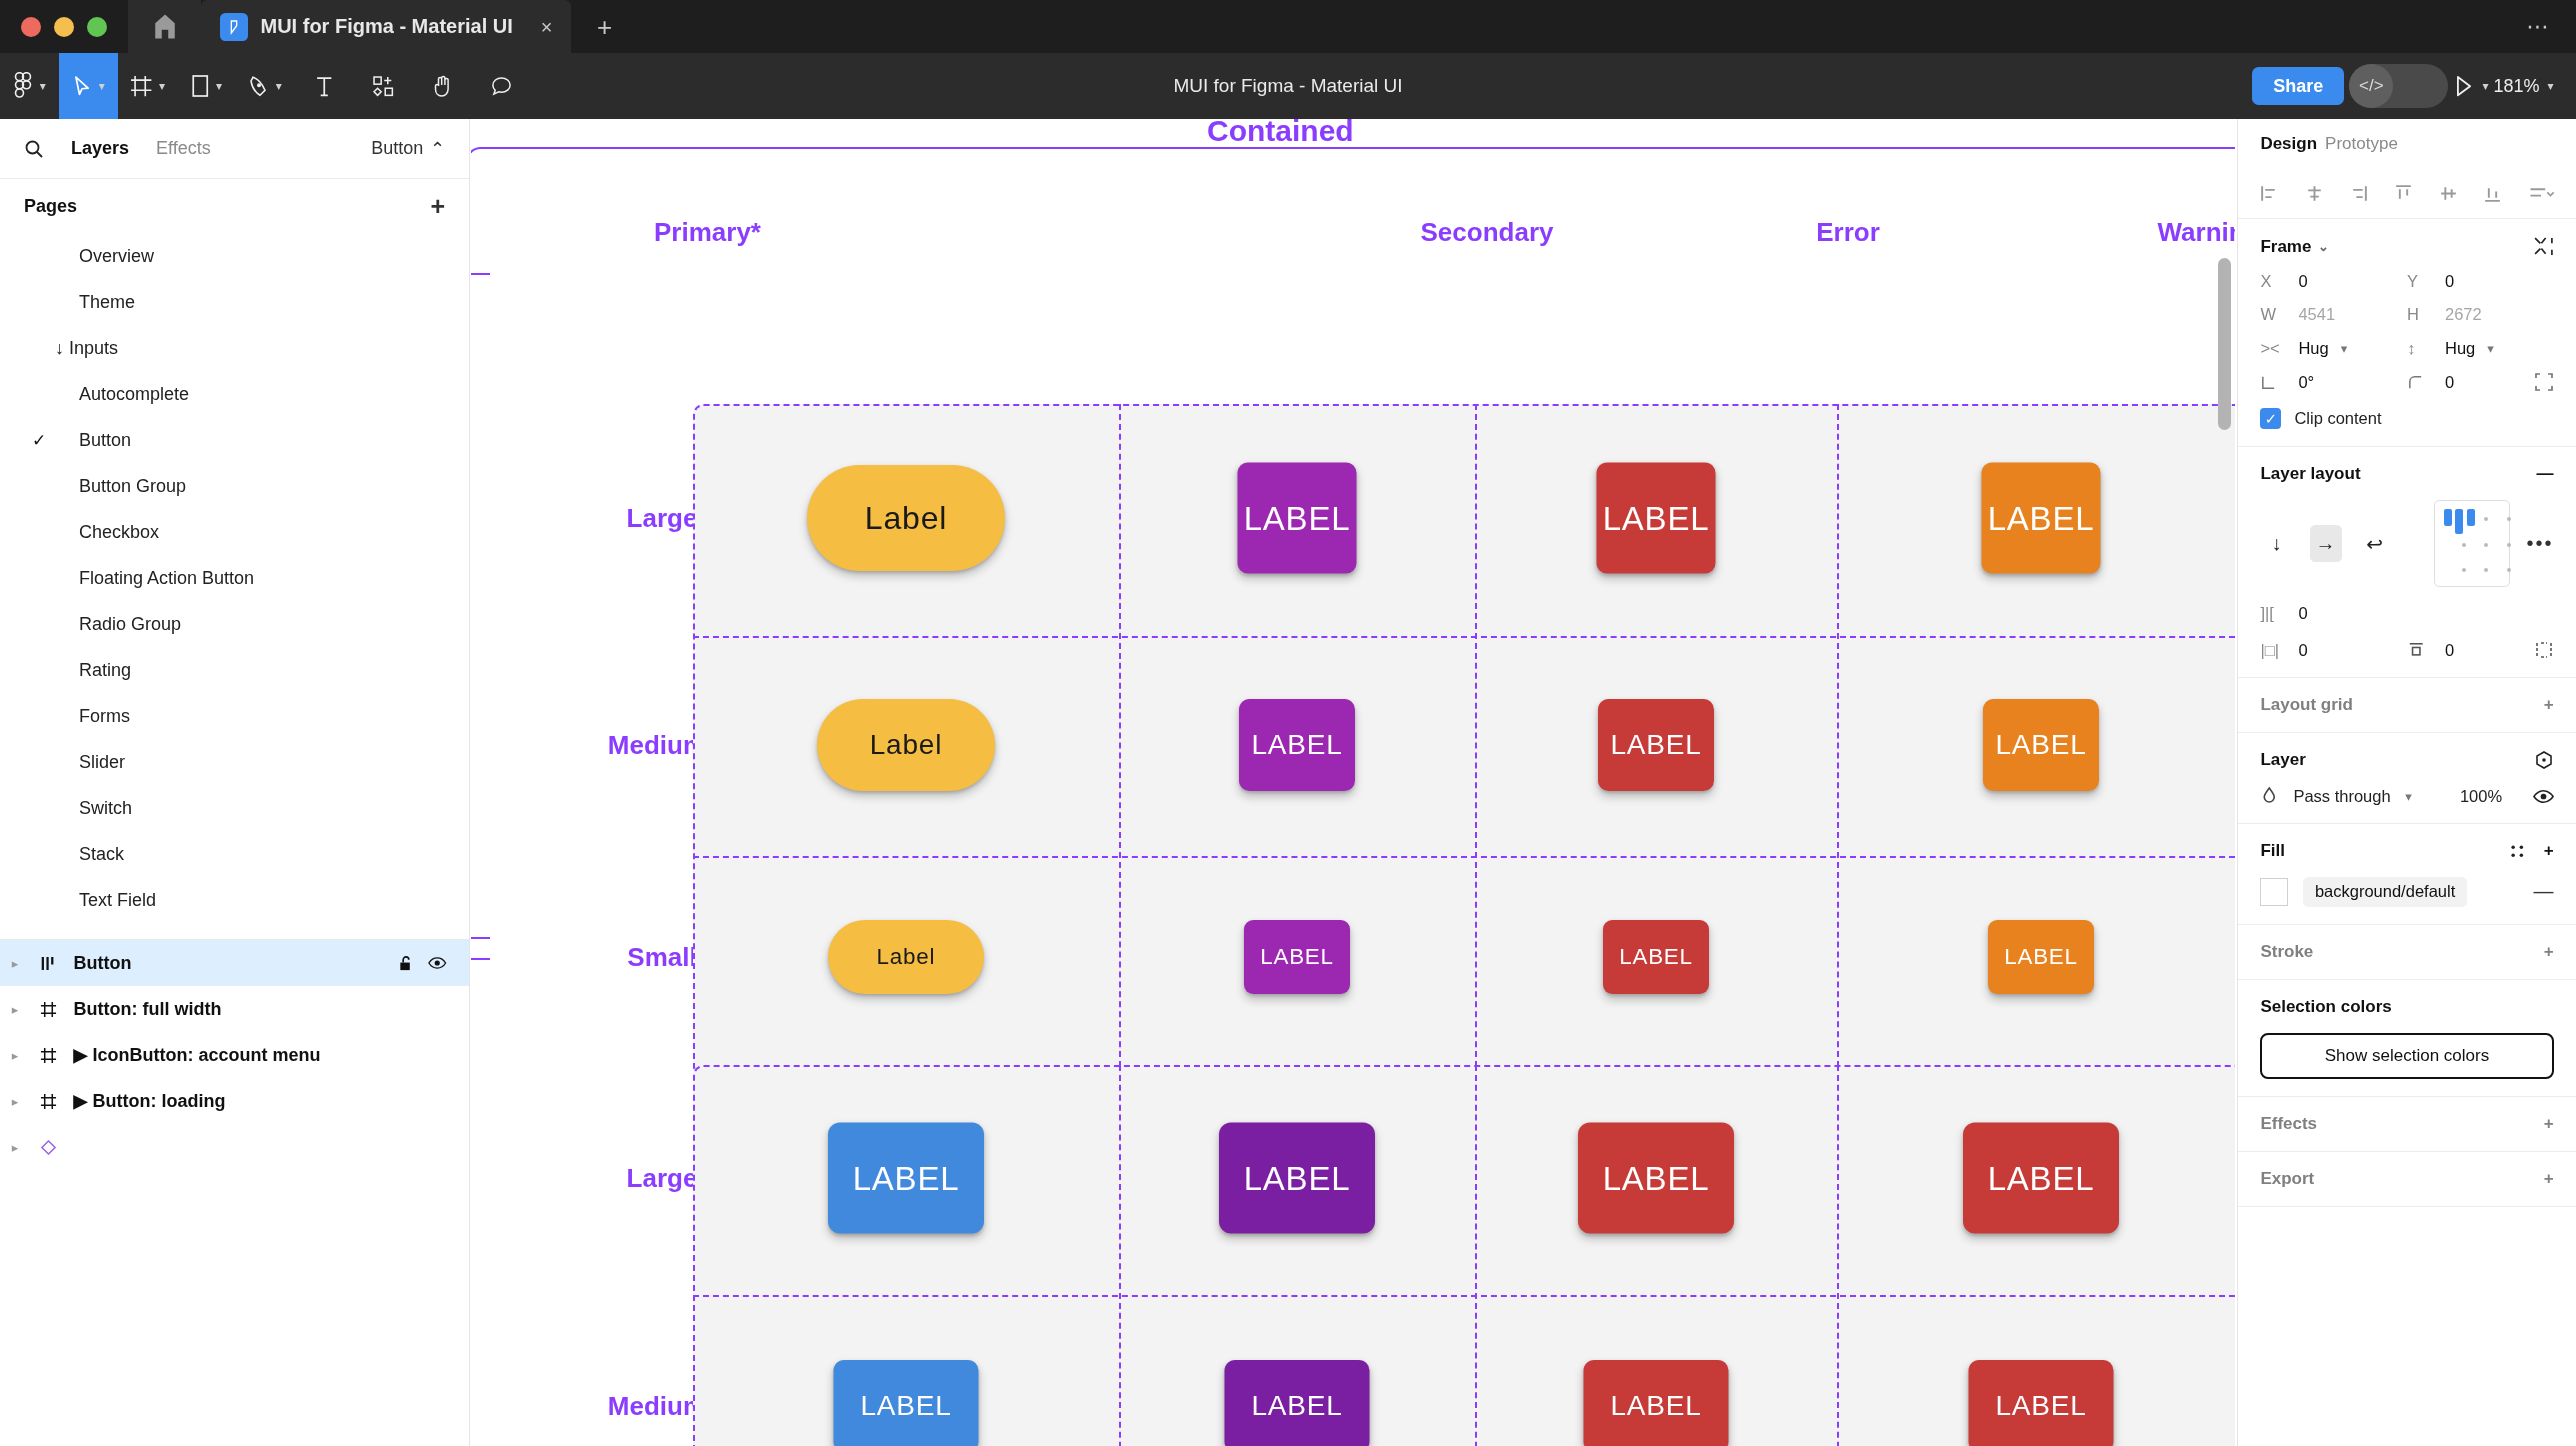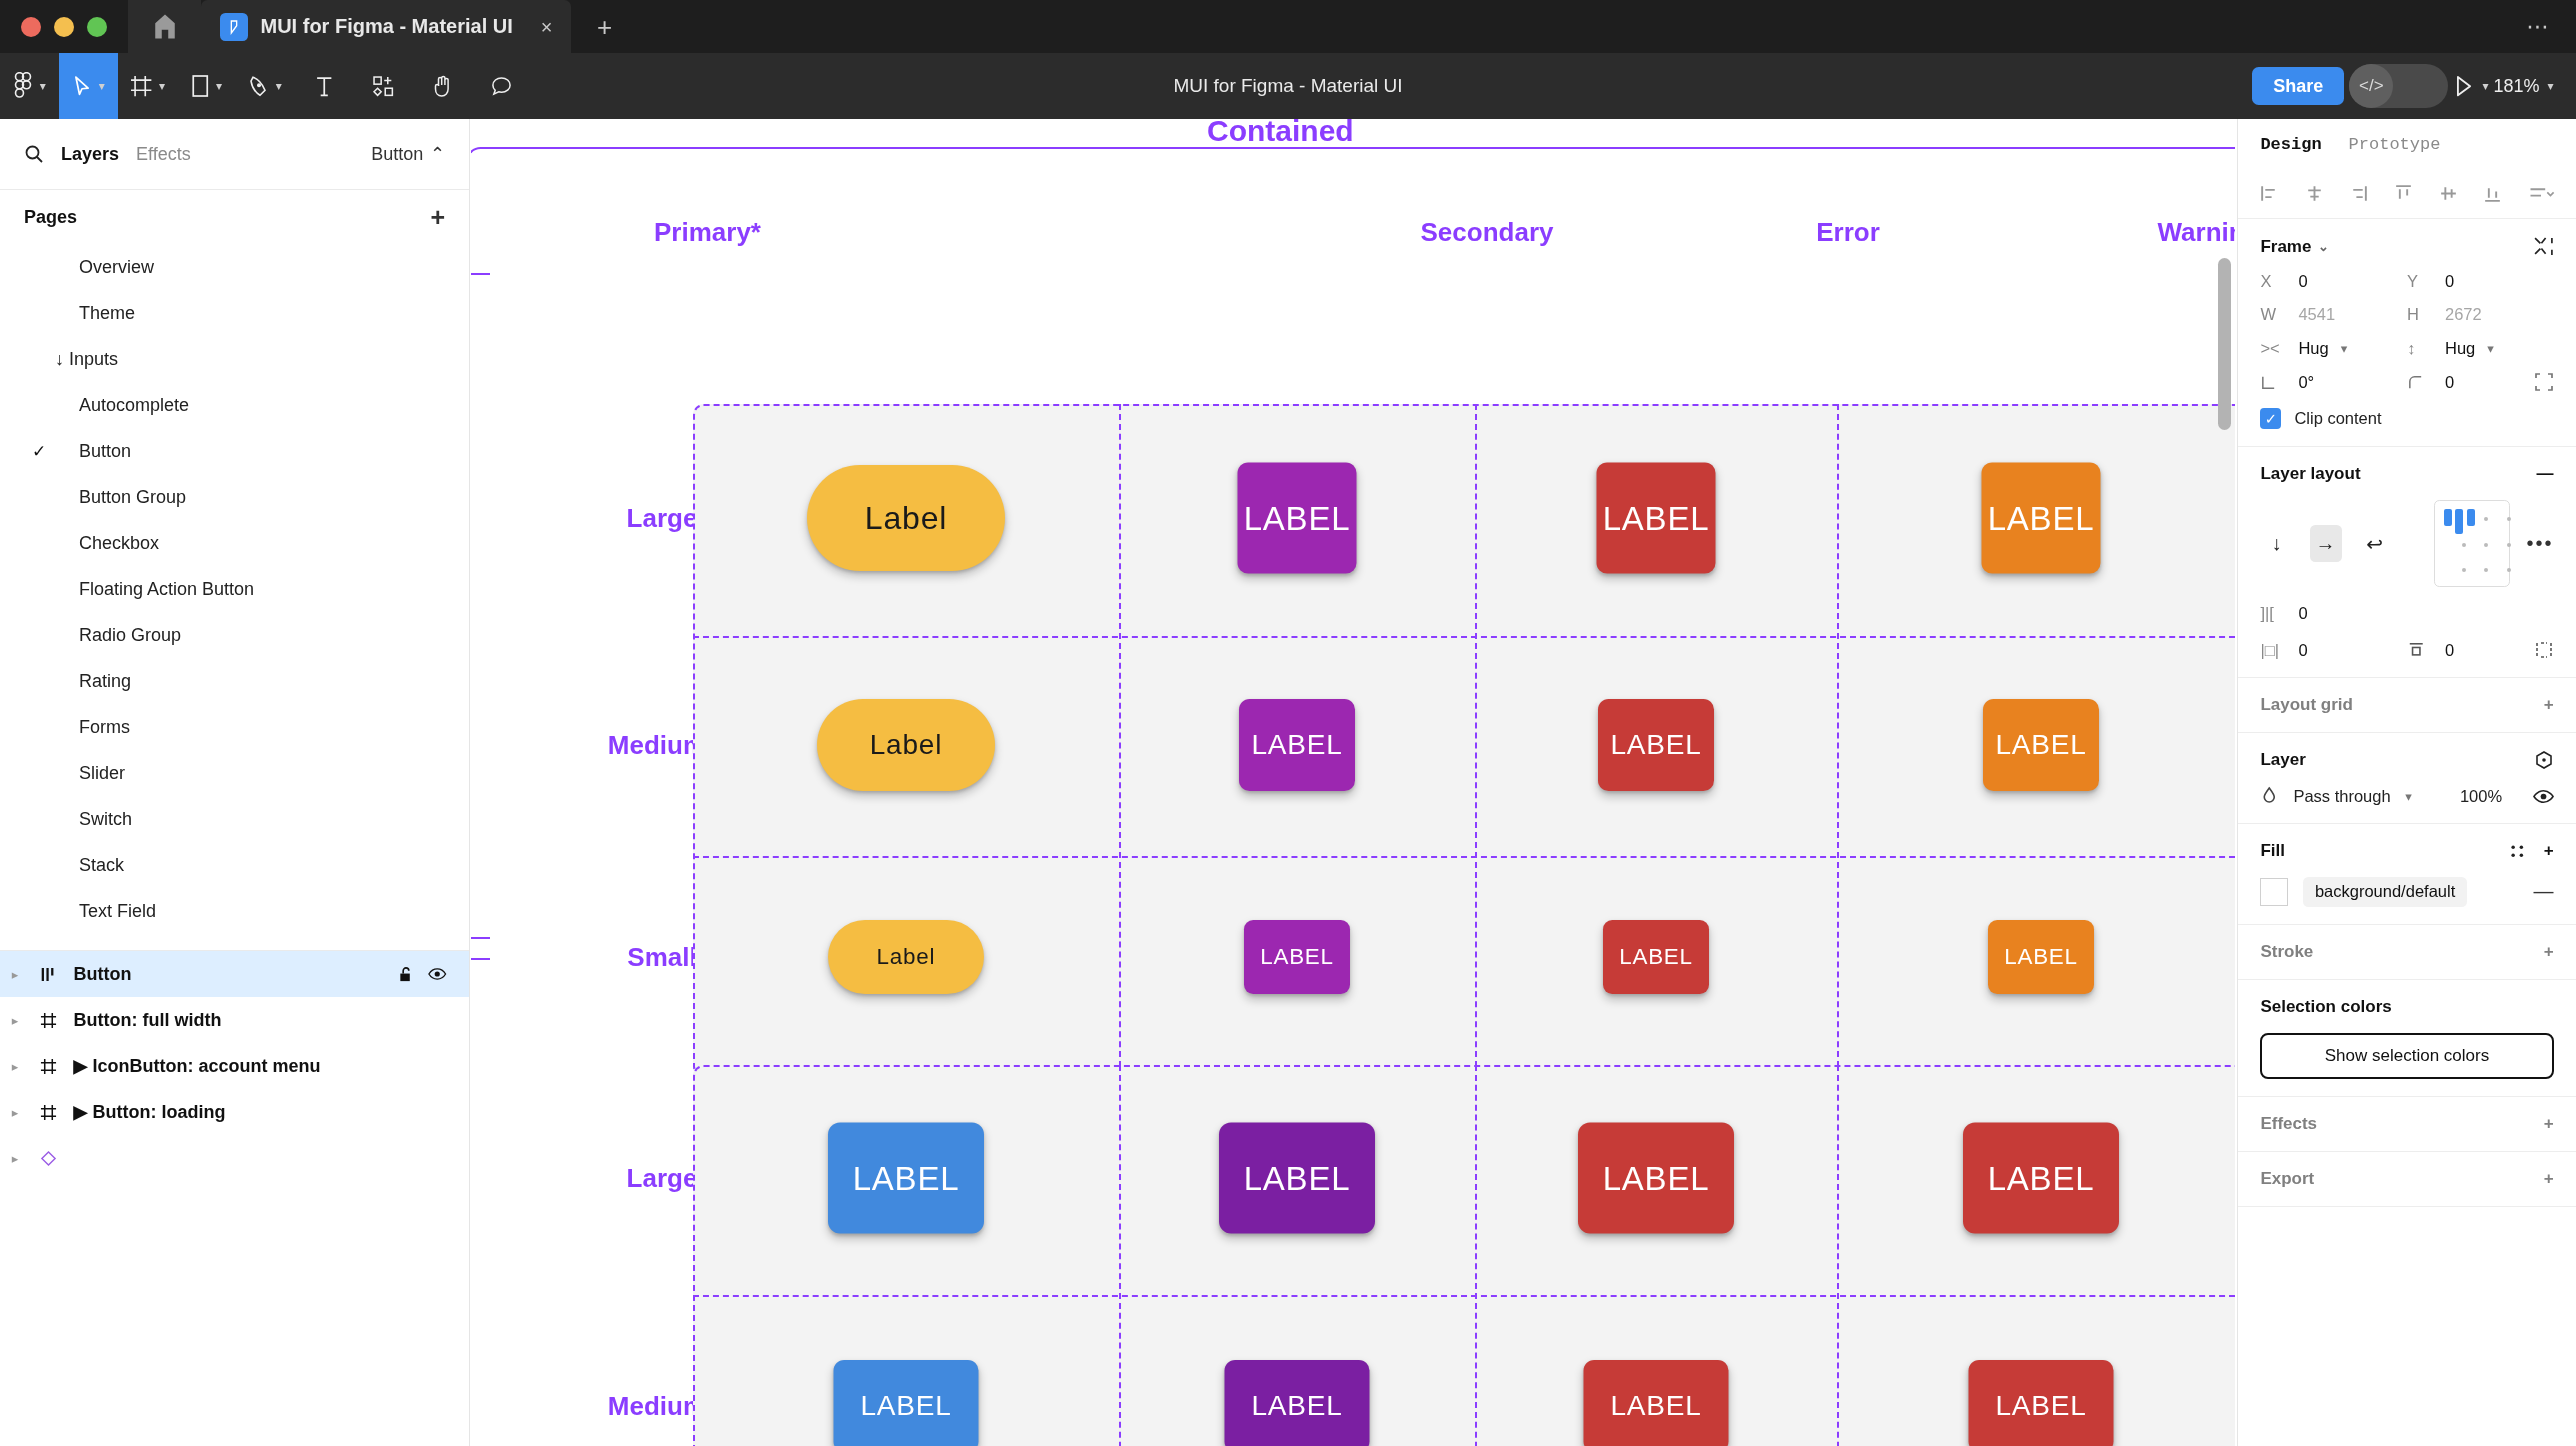--- a/index.html
+++ b/index.html
@@ -76,21 +76,21 @@
   }
   .play-grp { display: flex; align-items: center; gap: 9.2px; color: #eee; }
   .zoomlvl { color: #eee; font-size: 18px; display: flex; align-items: center; gap: 8px; }
 
   
   .leftpanel {
     position: absolute; left: 0; top: 119px; width: 470px; height: 1328px;
     background: #ffffff; border-right: 1.3px solid #e5e5e5;
   }
   .lp-tabs {
-    height: 71px; display: flex; align-items: center; gap: 17px; padding: 0 24px;
+    height: 60px; display: flex; align-items: center; gap: 27px; padding: 0 24px;
     border-bottom: 1.3px solid #eaeaea;
   }
   .lp-tab { font-size: 18px; color: #8a8a8a; }
   .lp-tab.active { color: #111; font-weight: bold; }
   .lp-compname {
     margin-left: auto; font-size: 18px; color: #333; display: flex; align-items: center; gap: 6.6px;
   }
   .pages-hdr {
     height: 54px; display: flex; align-items: center; padding: 0 24px;
     font-size: 18px; font-weight: bold; color: #111;
@@ -152,21 +152,21 @@
   .vscroll {
     position: absolute; right: 4px; top: 139px; width: 13px; height: 172px;
     background: #b3b3b3; border-radius: 6.6px;
   }
 
   
   .rightpanel {
     position: absolute; left: 2237px; top: 119px; width: 339px; height: 1328px;
     background: #fff; border-left: 1.3px solid #e5e5e5; font-size: 16.5px; color: #222;
   }
-  .rp-tabs { height: 50px; display: flex; align-items: center; gap: 27px; padding: 0 22.4px; font-family: Liberation Mono, monospace; }
+  .rp-tabs { height: 50px; display: flex; align-items: center; gap: 8px; padding: 0 22.4px; }
   .rp-tab { font-size: 17px; color: #8a8a8a; }
   .rp-tab.active { color: #111; font-weight: bold; }
   .align-row {
     height: 50px; display: flex; align-items: center; justify-content: space-between;
     padding: 0 21px; border-bottom: 1.3px solid #ededed;
   }
   .sec { padding: 17px 22.4px; border-bottom: 1.3px solid #ededed; }
   .sec-hdr { display: flex; align-items: center; font-weight: bold; font-size: 17px; color: #111; }
   .sec-hdr.muted { color: #808080; }
   .sec-hdr .right { margin-left: auto; display: flex; align-items: center; gap: 17px; }

